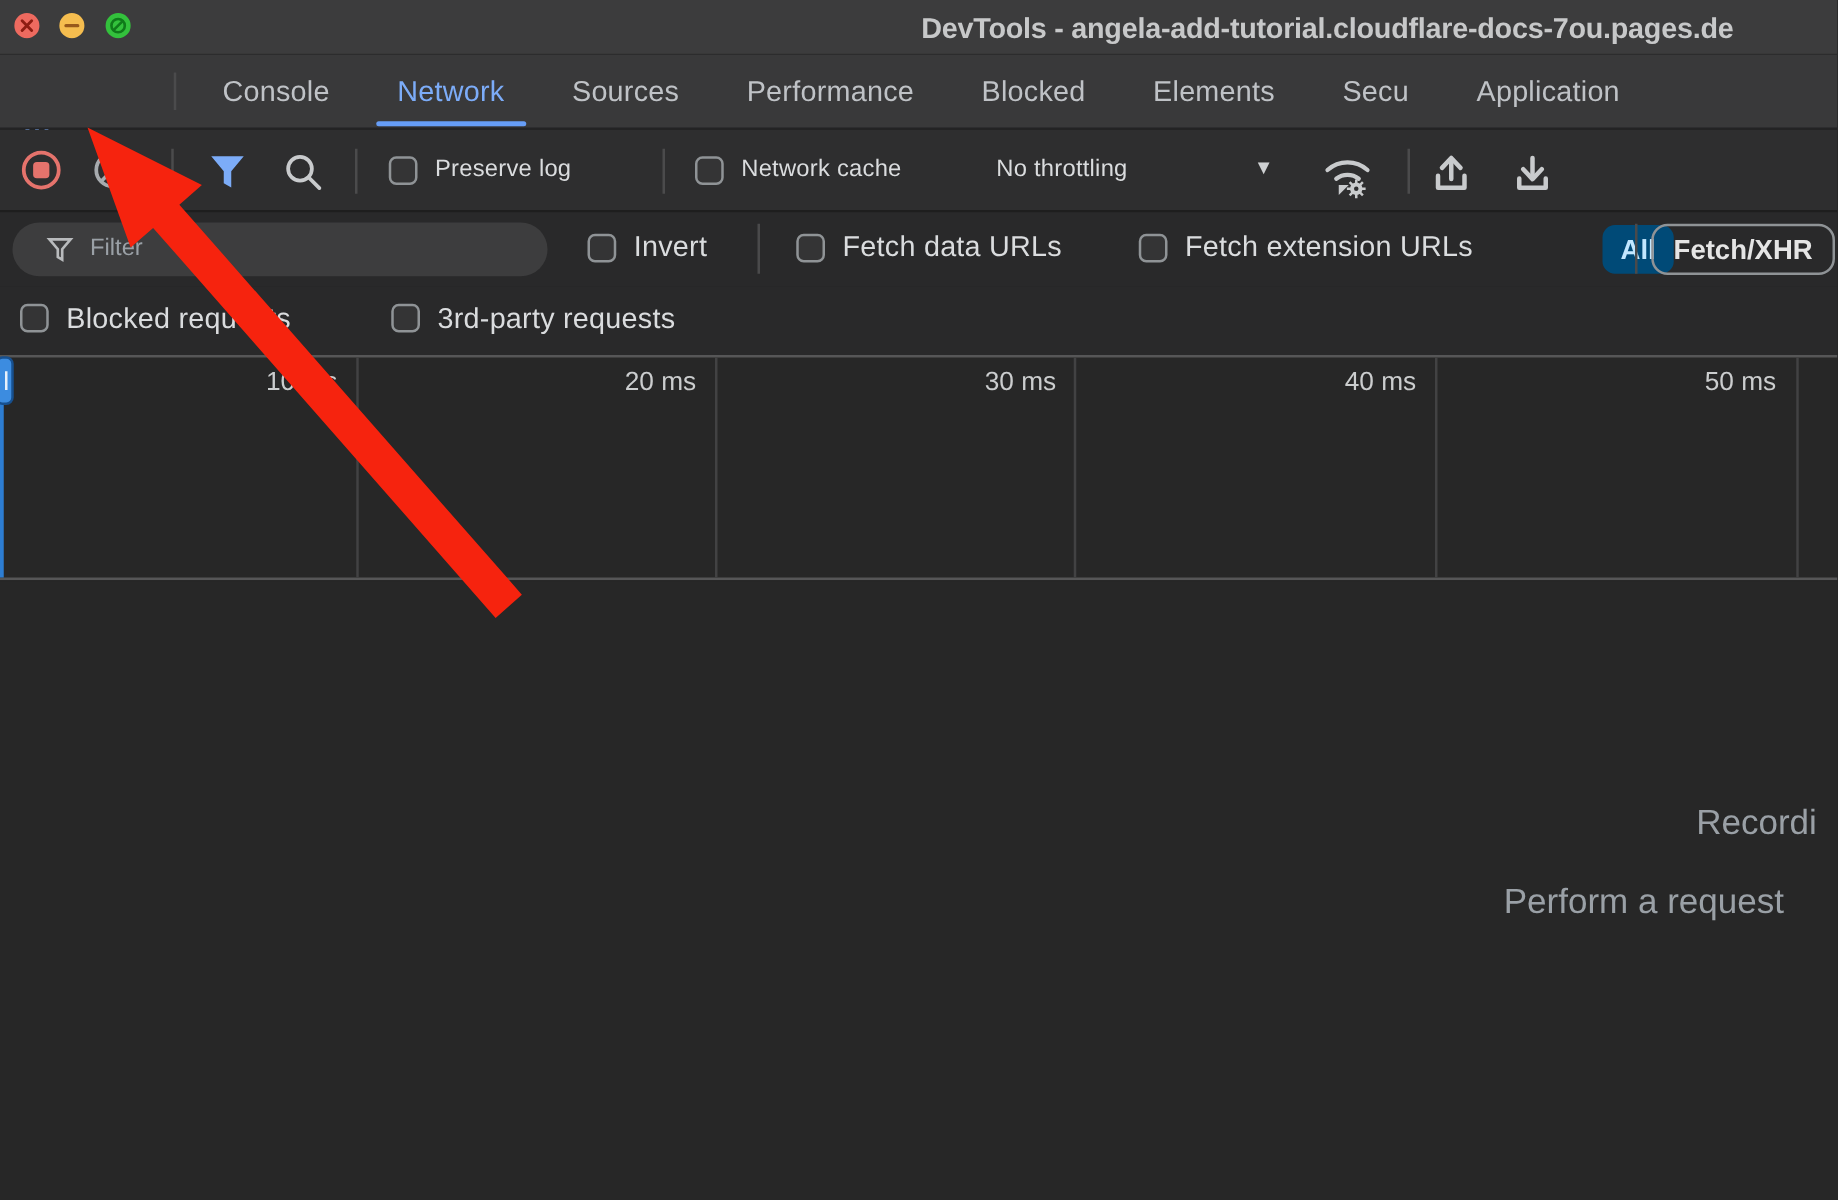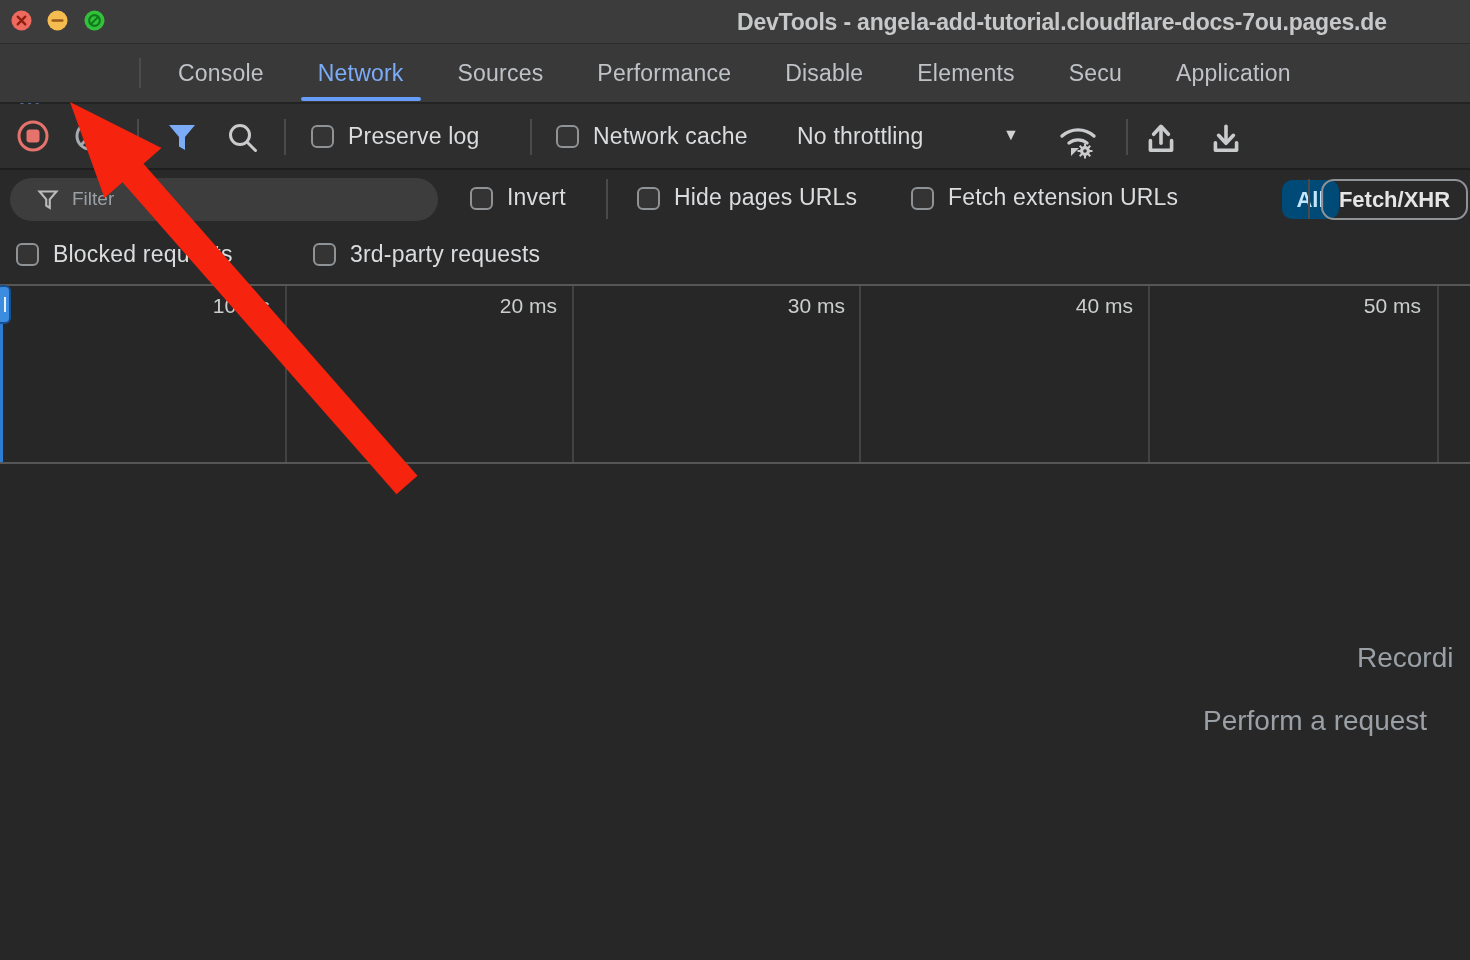--- a/index.html
+++ b/index.html
@@ -23,21 +23,21 @@
   #tabs { position:absolute; left:151px; top:0; height:58px; display:flex; }
   .tab { height:58px; line-height:58px; padding:0 27px; font-size:23px; color:#bfc2c6;
     letter-spacing:0.2px; position:relative; white-space:nowrap; cursor:default; }
   .tab.active { color:#7cacf8; }
   .tab.active::after { content:""; position:absolute; left:10px; right:10px; bottom:1px;
     height:4px; background:#669df6; border-radius:2px; }
 
   
   #nettoolbar { left:0; top:104px; width:1470px; height:66px; background:#2e2e2f;
     border-bottom:2px solid #1e1e1e; }
-  .toollabel { position:absolute; top:0; height:64px; line-height:64px; font-size:23px;
+  .toollabel { position:absolute; top:0; height:64px; line-height:64px; font-size:19px;
     color:#dadcde; letter-spacing:0.2px; white-space:nowrap; }
   .cb { position:absolute; width:23px; height:23px; border:2.5px solid #8f9396;
     border-radius:6px; background:#343435; top:21px; }
   #nettoolbar .vsep { top:15px; height:36px; }
 
   
   #filterrow1 { left:0; top:170px; width:1470px; height:59px; background:#29292a; }
   #filterrow2 { left:0; top:229px; width:1470px; height:55px; background:#29292a; }
   .rowlabel { position:absolute; font-size:23px; color:#dadcde; letter-spacing:0.2px;
     white-space:nowrap; }
@@ -106,21 +106,21 @@
       <path d="M3 23.5 L18 23.5" stroke="#c9cbcd" stroke-width="3" stroke-linecap="round"></path>
       <rect x="19.5" y="12" width="12" height="16" rx="2.5" fill="#39393a" stroke="#c9cbcd" stroke-width="3"></rect>
       <path d="M23 24.5 L28 24.5" stroke="#c9cbcd" stroke-width="2.2" stroke-linecap="round"></path>
     </svg>
     <div class="vsep" style="left:139px; top:14px; height:30px;"></div>
     <div id="tabs">
       <div class="tab">Console</div>
       <div class="tab active">Network</div>
       <div class="tab">Sources</div>
       <div class="tab">Performance</div>
-      <div class="tab">Disable</div>
+      <div class="tab">Blocked</div>
       <div class="tab">Elements</div>
       <div class="tab">Secu</div>
       <div class="tab">Application</div>
     </div>
   </div>
 
   <div id="nettoolbar" class="abs">
     <svg class="abs" style="left:15px; top:14px;" width="36" height="36" viewBox="0 0 36 36">
       <circle cx="18" cy="18" r="14" fill="none" stroke="#e5736c" stroke-width="3"></circle>
       <rect x="11.5" y="11.5" width="13" height="13" rx="3" fill="#e5736c"></rect>
@@ -177,21 +177,21 @@
     <div id="filter-pill">
       <svg class="abs" style="left:26px; top:10px;" width="24" height="24" viewBox="0 0 34 34">
         <path d="M5 5 L29 5 L19.5 16 L19.5 28 L14.5 25 L14.5 16 Z" fill="none" stroke="#b9bbbd" stroke-width="3"></path>
       </svg>
       <input id="filter-input" type="text" placeholder="Filter" style="">
     </div>
     <span class="cb" style="left:470px; top:17px;"></span>
     <span class="rowlabel" style="left:507px; top:14px;">Invert</span>
     <div class="vsep" style="left:606px"></div>
     <span class="cb" style="left:637px; top:17px;"></span>
-    <span class="rowlabel" style="left:674px; top:14px;">Hide pages URLs</span>
+    <span class="rowlabel" style="left:674px; top:14px;">Fetch data URLs</span>
     <span class="cb" style="left:911px; top:17px;"></span>
     <span class="rowlabel" style="left:948px; top:14px;">Fetch extension URLs</span>
     <div class="pill-all">All</div>
     <div class="vsep" style="left:1308px"></div>
     <div class="pill-fetch">Fetch/XHR</div>
   </div>
 
   <div id="filterrow2" class="abs">
     <span class="cb" style="left:16px; top:14px;"></span>
     <span class="rowlabel" style="left:53px; top:12px;">Blocked requests</span>

